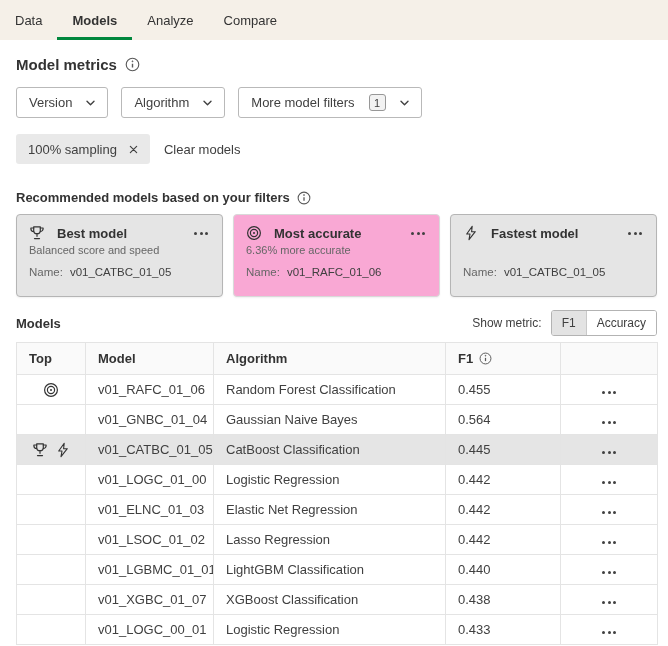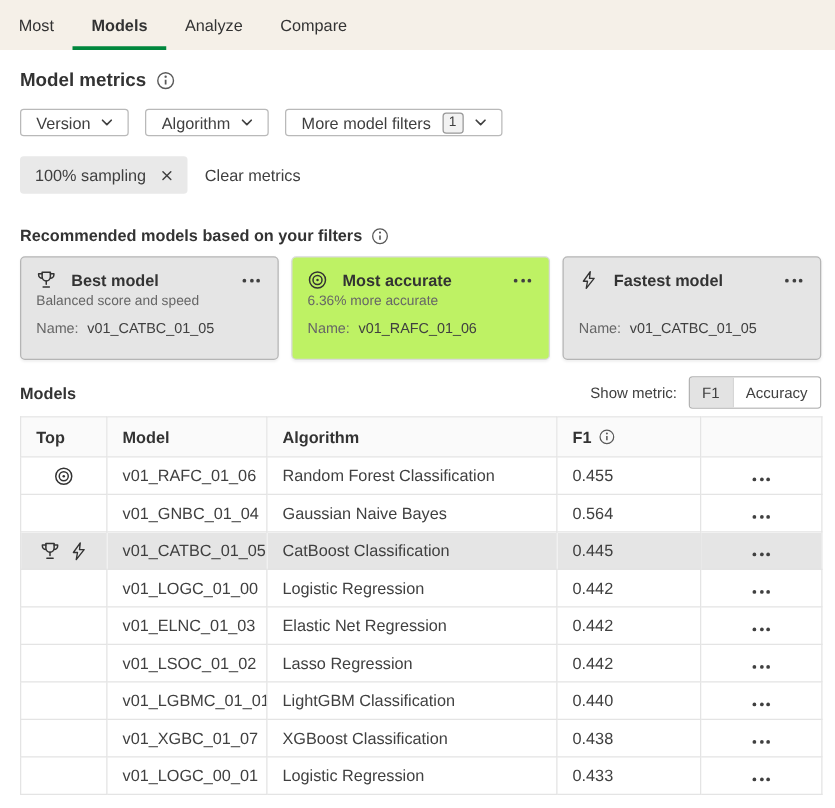--- a/index.html
+++ b/index.html
@@ -31,22 +31,22 @@
   .tab.active { font-weight: 700; border-bottom-color: var(--accent, #00873d); }
 
   .content { padding: 16px 11px 0 16px; }
 
   .page-header { display: flex; align-items: center; gap: 8px; }
   .page-title { font-size: 15px; font-weight: 700; color: #333; }
   .info-icon { color: #595959; }
 
   .filter-row { display: flex; gap: 13px; margin-top: 14px; }
   .btn {
-    display: inline-flex; align-items: center; gap: 9px;
-    height: 22px; padding: 0 12px;
+    display: inline-flex; align-items: center; gap: 14px;
+    height: 31px; padding: 0 12px;
     background: #fff;
     border: 1px solid #b9b9b9;
     border-radius: 3px;
     font-family: inherit; font-size: 13px; color: #404040;
     cursor: pointer;
   }
   .badge {
     min-width: 17px; height: 17px; padding: 0 3px;
     display: inline-flex; align-items: center; justify-content: center;
     border: 1px solid #979797; border-radius: 3px;
@@ -62,21 +62,21 @@
     cursor: pointer;
   }
   .chip .close { cursor: pointer; color: #404040; padding: 2px; }
   .link-btn { background: none; border: none; font: inherit; color: #404040; cursor: pointer; }
 
   .section-title { display: flex; align-items: center; gap: 7px; margin-top: 26px; font-weight: 700; font-size: 13px; color: #333; }
 
   .cards { display: flex; gap: 10px; margin-top: 9px; }
   .card {
     flex: 1; min-height: 83px;
-    background: #bef264;
+    background: #f9a8d4;
     border: 1px solid #d9d9d9; border-radius: 4px;
     padding: 10px 12px;
     box-shadow: 0 1px 2px rgba(0,0,0,0.06);
     cursor: pointer;
   }
   .card.selected { background: var(--selected-bg, #e5e5e5); border-color: #b5b5b5; }
   .card-head { display: flex; align-items: center; gap: 12px; color: #333; }
   .card-title { font-weight: 700; font-size: 13px; flex: 1; color: #333; }
   .card-sub { font-size: 11px; color: #666; margin-top: 3px; min-height: 13px; }
   .card-name { font-size: 11.5px; margin-top: 9px; }
@@ -108,21 +108,21 @@
   tr.highlighted td { background: var(--selected-bg, #e5e5e5); }
   .th-flex { display: flex; align-items: center; gap: 6px; }
   td.icon-cell { padding: 0; }
   td.icon-cell .badges { display: flex; align-items: center; justify-content: center; gap: 7px; color: #333; }
   td.action-cell { padding: 0; text-align: center; }
 </style>
 </head>
 <body>
 
 <div class="topbar">
-  <div class="tab">Most</div>
+  <div class="tab">Data</div>
   <div class="tab active">Models</div>
   <div class="tab">Analyze</div>
   <div class="tab">Compare</div>
 </div>
 
 <div class="content">
 
   <div class="page-header">
     <span class="page-title">Model metrics</span>
     <span class="icon info-icon">
@@ -164,21 +164,21 @@
 
   <div class="chip-row">
     <div class="chip">
       <span>100% sampling</span>
       <span class="icon close">
         <svg width="9" height="9" viewBox="0 0 10 10" stroke="currentColor" stroke-width="1.3" stroke-linecap="round" fill="none">
             <path d="M1.5 1.5l7 7M8.5 1.5l-7 7"></path>
           </svg>
       </span>
     </div>
-    <button class="link-btn">Clear metrics</button>
+    <button class="link-btn">Clear models</button>
   </div>
 
   <div class="section-title">
     <span>Recommended models based on your filters</span>
     <span class="icon info-icon">
       <svg width="14" height="14" viewBox="0 0 16 16" fill="none" stroke="currentColor" stroke-width="1.2">
           <circle cx="8" cy="8" r="6.7"></circle>
           <path d="M8 7.2v4" stroke-width="1.5"></path>
           <circle cx="8" cy="4.6" r="0.5" fill="currentColor" stroke-width="1"></circle>
         </svg>

